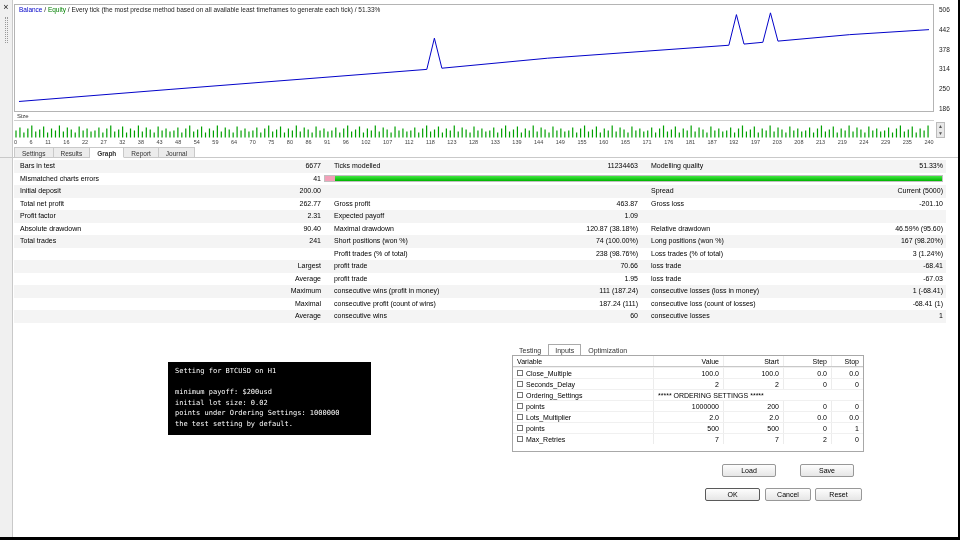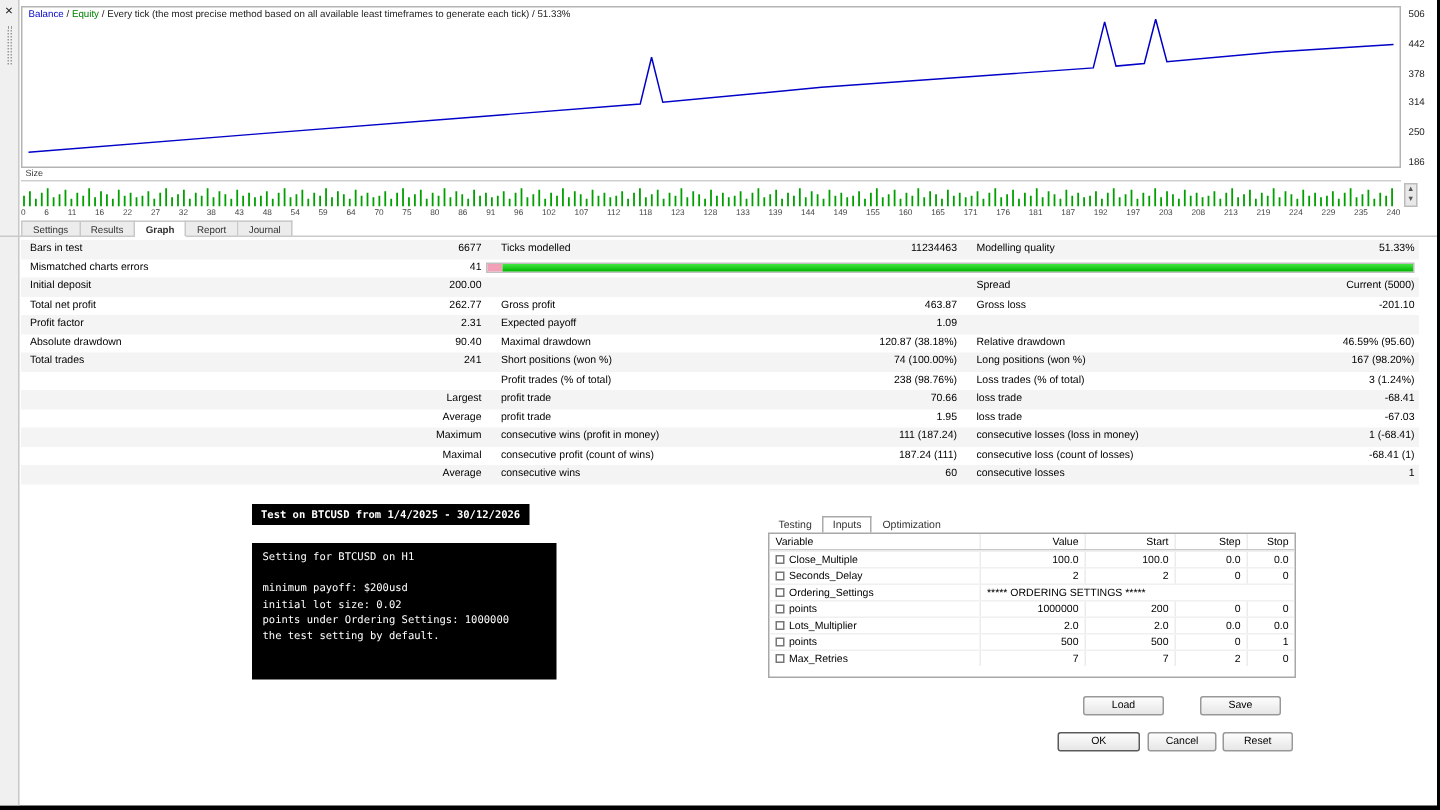--- a/index.html
+++ b/index.html
@@ -42,21 +42,21 @@
   .rl2 { padding-left:10px; text-align:left;  overflow:hidden; white-space:nowrap; }
   .rv  { padding-right:3px; text-align:right; overflow:hidden; white-space:nowrap; }
   .qbar { grid-column:3 / 7; align-self:center; height:7px; margin-right:3px; display:flex; border:1px solid #c0c0c0; }
   .qbar .pink  { width:10px; background:#f2a0b8; }
   .qbar .green { flex:1; background:linear-gradient(#43e843,#00b400); }
 
   
   .note1 { position:absolute; left:168px; top:336px; background:#000; color:#fff;
            font-family:"DejaVu Sans Mono", monospace; font-size:7px; font-weight:bold; padding:3px 6px; white-space:nowrap; }
   .note2 { position:absolute; left:168px; top:362px; width:203px; background:#000; color:#fff;
-           font-family:"DejaVu Sans Mono", monospace; font-size:7px; line-height:10.5px; padding:4px 7px 24px; }
+           font-family:"DejaVu Sans Mono", monospace; font-size:7px; line-height:10.5px; padding:4px 7px 6px; }
 
   
   .dialog { position:absolute; left:508px; top:344px; width:360px; height:162px; font-size:7px; color:#000; }
   .dlg-tabs { position:absolute; left:4px; top:0; display:flex; height:12px; }
   .d-tab { padding:1px 6px 0; color:#333; line-height:10px; border:1px solid transparent; }
   .d-tab.active { background:#fff; border:1px solid #aaa; border-bottom:1px solid #fff; }
   .dlg-table { position:absolute; left:4px; top:11px; width:352px; height:97px; border:1px solid #a8a8a8; background:#fff; overflow:hidden; }
   .dt-row { display:grid; grid-template-columns:140px 70px 60px 48px 1fr; height:11px; line-height:11px; }
   .dt-head { border-bottom:1px solid #c8c8c8; }
   .dt-head .dc { font-weight:normal; color:#000; }
@@ -501,21 +501,20 @@
       <div class="report-row">
         <div class="rl"></div>
         <div class="rv">Average</div>
         <div class="rl2">consecutive wins</div>
         <div class="rv">60</div>
         <div class="rl2">consecutive losses</div>
         <div class="rv">1</div>
       </div>
     </div>
 
-  <div class="note1">Test on BTCUSD from 1/4/2025 - 30/12/2026</div>
   <div class="note2" id="note2">
       <div>Setting for BTCUSD on H1</div>
       <div>&nbsp;</div>
       <div>minimum payoff: $200usd</div>
       <div>initial lot size: 0.02</div>
       <div>points under Ordering Settings: 1000000</div>
       <div>the test setting by default.</div>
     </div>
 
   <div class="dialog">

